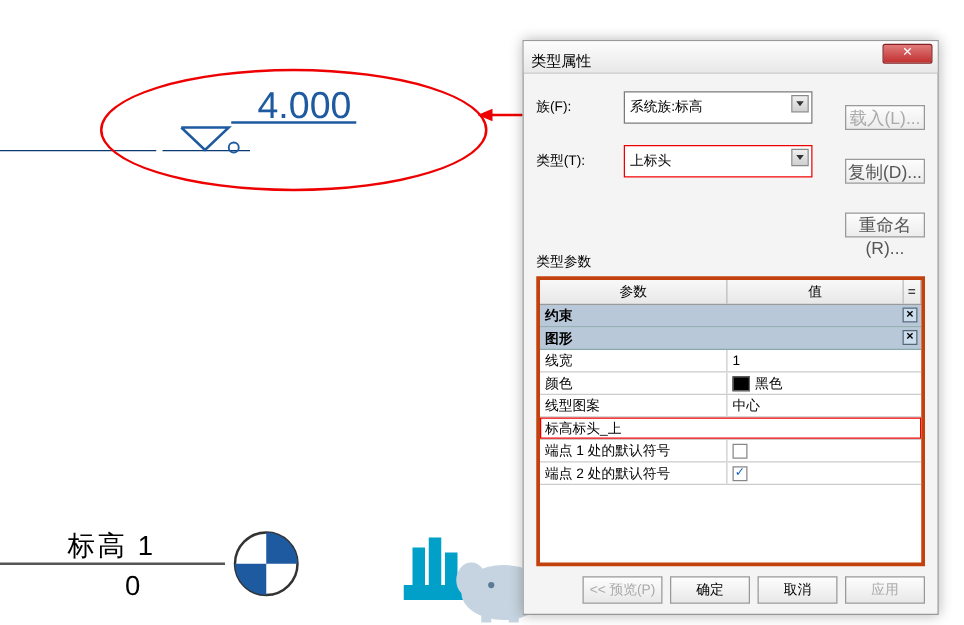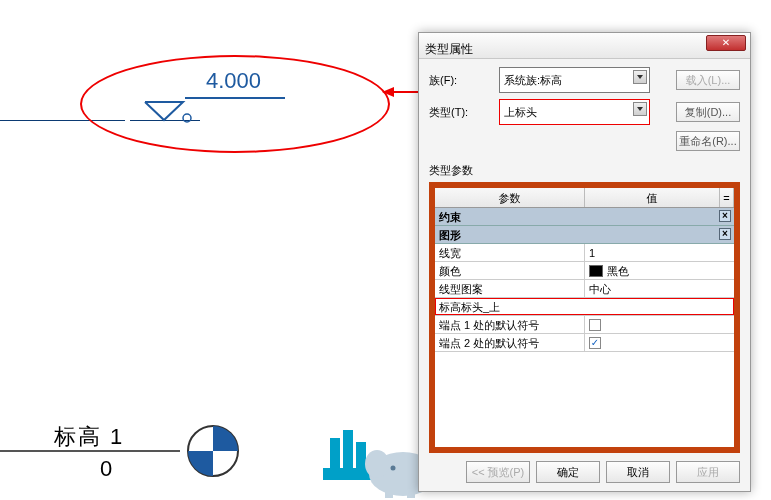--- a/index.html
+++ b/index.html
@@ -3,21 +3,21 @@
 <meta charset="utf-8">
 <style>
   * { margin: 0; padding: 0; box-sizing: border-box; }
   body { width: 771px; height: 500px; font-family: "Microsoft YaHei", Arial, sans-serif; font-size: 12px; background: #fff; position: relative; overflow: hidden; }
   
   
   .canvas { position: absolute; inset: 0; }
   .level-line-top { position: absolute; top: 120px; left: 0; width: 125px; border-top: 1px solid #0b3a73; }
   .level-line-top2 { position: absolute; top: 120px; left: 130px; width: 70px; border-top: 1px solid #0b3a73; }
   .level-val-line { position: absolute; top: 97px; left: 185px; width: 100px; border-top: 2px solid #1e5aa0; }
-  .level-value { position: absolute; top: 68px; left: 206px; color: #1e5aa0; font-size: 22px; font-weight: 500; }
+  .level-value { position: absolute; top: 68px; left: 206px; color: #1e5aa0; font-size: 30px; font-weight: 500; }
   .label2 { position: absolute; top: 100px; left: 310px; color: #1e5aa0; font-size: 24px; letter-spacing: 2px; }
   .red-ellipse { position: absolute; top: 55px; left: 80px; width: 310px; height: 98px; border: 2px solid #e00; border-radius: 50%; pointer-events: none; }
   .red-arrow { position: absolute; top: 82px; left: 382px; }
   
   
   .label1 { position: absolute; top: 422px; left: 54px; font-size: 22px; letter-spacing: 2px; }
   .label1-line { position: absolute; top: 450px; left: 0; width: 180px; border-top: 2px solid #555; }
   .label1-zero { position: absolute; top: 456px; left: 100px; font-size: 22px; }
   .level1-symbol { position: absolute; top: 424px; left: 186px; }
   
@@ -32,26 +32,26 @@
   .titlebar-text { font-size: 12px; }
   .close-btn { position: absolute; right: 4px; top: 2px; width: 40px; height: 16px; background: linear-gradient(#e07a7a,#c23030); border: 1px solid #852020; border-radius: 2px; color: #fff; text-align: center; line-height: 13px; font-size: 10px; cursor: pointer; }
   
   .dlg-body { padding: 8px 10px; display: flex; flex-direction: column; height: calc(100% - 26px); }
   .form-row { display: flex; align-items: center; margin-bottom: 6px; gap: 20px; }
   .form-label { width: 50px; }
   .form-select { flex: 1; height: 20px; border: 1px solid #7a7a7a; background: #fff; display: flex; align-items: center; padding: 12px 4px; margin-right: 6px; position: relative; }
   .form-select.hl { border: 1.5px solid #e00; }
   .sel-caret { position: absolute; right: 2px; top: 2px; width: 14px; height: 14px; background: linear-gradient(#f0f0f0,#d0d0d0); border: 1px solid #888; display: flex; align-items: center; justify-content: center; }
   .sel-caret::after { content: ""; border-left: 3px solid transparent; border-right: 3px solid transparent; border-top: 4px solid #333; }
-  .side-btn { width: 64px; height: 20px; border: 1px solid #999; background: linear-gradient(#fdfdfd,#ececec); text-align: center; line-height: 18px; cursor: pointer; font-size: 11px; color: #555; }
+  .side-btn { width: 64px; height: 20px; border: 1px solid #999; background: linear-gradient(#fdfdfd,#ececec); text-align: center; line-height: 18px; cursor: pointer; font-size: 14px; color: #555; margin-top: 17px; }
   .side-btn.disabled { color: #aaa; }
   .rename-row { display: flex; justify-content: flex-end; margin-bottom: 8px; }
   
   .section-label { margin: 4px 0; }
-  .grid { border: 6px solid #c2410c; background: #fff; flex: 1; overflow: auto; }
+  .grid { border: 3px solid #c2410c; background: #fff; flex: 1; overflow: auto; }
   .grid-header { display: flex; background: linear-gradient(#f8f8f8,#e8e8e8); border-bottom: 1px solid #999; height: 20px; }
   .gh-cell { border-right: 1px solid #bbb; text-align: center; line-height: 20px; }
   .gh1 { width: 150px; } .gh2 { flex: 1; } .gh3 { width: 14px; }
   .grid-group { background: #b8c8d8; border-bottom: 1px solid #8aa; height: 18px; line-height: 18px; padding-left: 4px; font-weight: bold; position: relative; font-size: 11px; }
   .grid-group .gx { position: absolute; right: 3px; top: 2px; width: 12px; height: 12px; border: 1px solid #567; background: #cde; text-align: center; line-height: 10px; font-size: 10px; }
   .grid-row { display: flex; border-bottom: 1px solid #ccc; height: 18px; line-height: 18px; }
   .gr-cell1 { width: 150px; border-right: 1px solid #ccc; padding-left: 4px; }
   .gr-cell2 { flex: 1; padding-left: 4px; display: flex; align-items: center; position: relative; }
   .gr-cell2.hl { outline: 1.5px solid #e00; outline-offset: -1px; }
   .color-swatch { width: 14px; height: 12px; background: #000; margin-right: 4px; border: 1px solid #666; }

